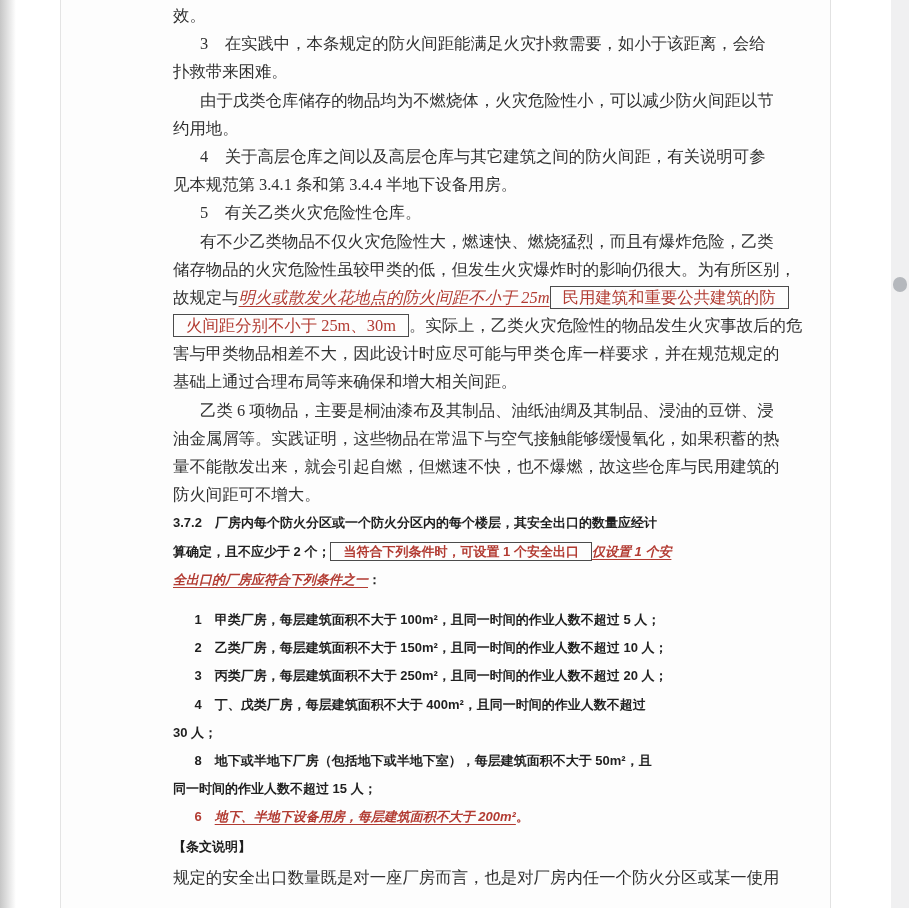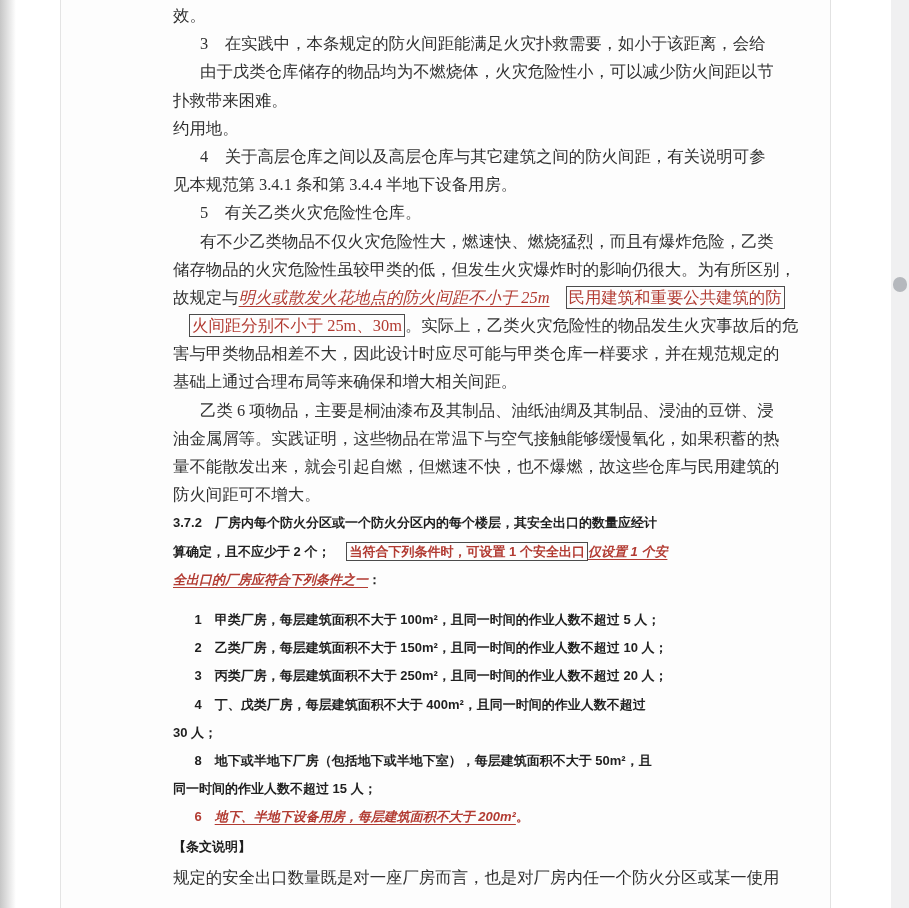--- a/index.html
+++ b/index.html
@@ -41,22 +41,21 @@
     color: var(--highlight-red, #b23b32);
     text-decoration: underline;
     text-decoration-thickness: 1px;
     text-underline-offset: 3px;
     font-style: italic;
   }
   .redtxt { color: var(--highlight-red, #b23b32); }
   .boxed {
     color: var(--highlight-red, #b23b32);
     border: 1px solid #4b4b4b;
-    padding: 1px 2px;
-    margin-left: 16px;
+    padding: 1px 12px;
   }
 
   .list-block { margin-top: 12px; }
   .heading-block { margin-top: 2px; }
   .explain-block { margin-top: 2px; }
 
   .scroll-track {
     position: absolute; right: 0; top: 0; width: 18px; height: 100%;
     background: #f0f0f1;
   }
@@ -69,22 +68,22 @@
 <body>
 
 <div class="left-shade"></div>
 
 <div class="page">
   <div class="content">
 
     <div class="block">
       <div class="line song">效。</div>
       <div class="line song indent">3　在实践中，本条规定的防火间距能满足火灾扑救需要，如小于该距离，会给</div>
+      <div class="line song">扑救带来困难。</div>
       <div class="line song indent">由于戊类仓库储存的物品均为不燃烧体，火灾危险性小，可以减少防火间距以节</div>
-      <div class="line song">扑救带来困难。</div>
       <div class="line song">约用地。</div>
       <div class="line song indent">4　关于高层仓库之间以及高层仓库与其它建筑之间的防火间距，有关说明可参</div>
       <div class="line song">见本规范第 3.4.1 条和第 3.4.4 半地下设备用房。</div>
       <div class="line song indent">5　有关乙类火灾危险性仓库。</div>
       <div class="line song indent">有不少乙类物品不仅火灾危险性大，燃速快、燃烧猛烈，而且有爆炸危险，乙类</div>
       <div class="line song">储存物品的火灾危险性虽较甲类的低，但发生火灾爆炸时的影响仍很大。为有所区别，</div>
       <div class="line song"><span>故规定与</span><span class="redu">明火或散发火花地点的防火间距不小于 25m</span><span class="boxed">民用建筑和重要公共建筑的防</span></div>
       <div class="line song"><span class="boxed">火间距分别不小于 25m、30m</span><span>。实际上，乙类火灾危险性的物品发生火灾事故后的危</span></div>
       <div class="line song">害与甲类物品相差不大，因此设计时应尽可能与甲类仓库一样要求，并在规范规定的</div>
       <div class="line song">基础上通过合理布局等来确保和增大相关间距。</div>

